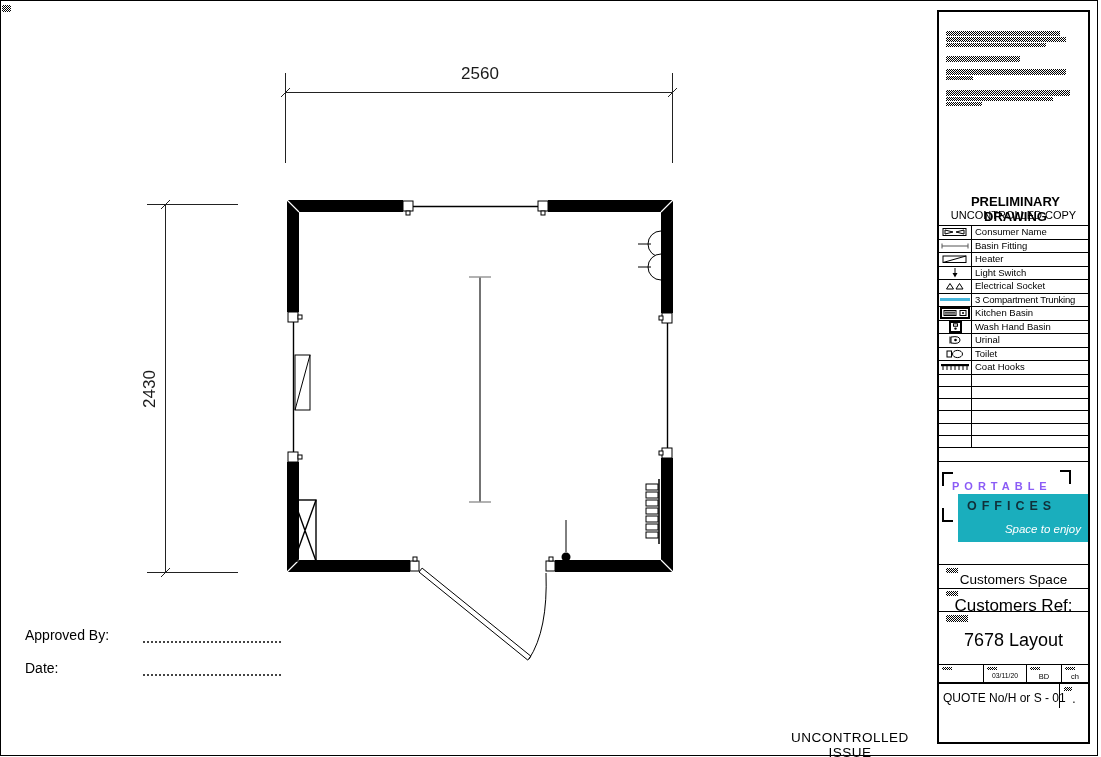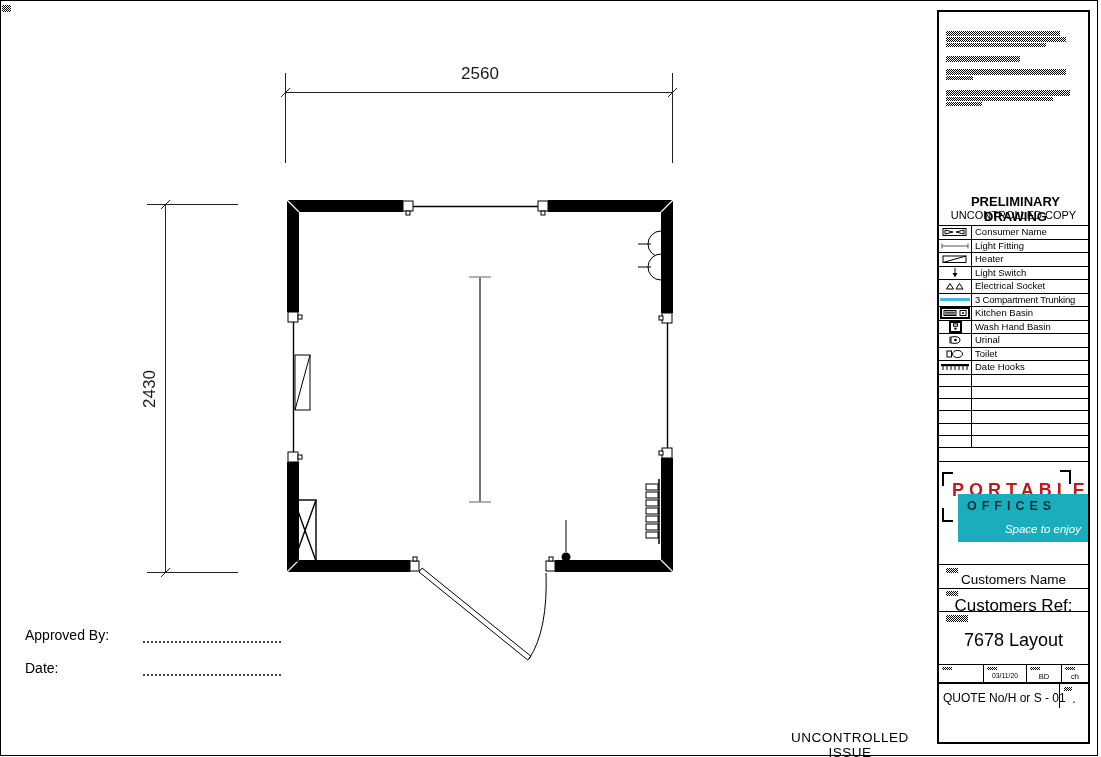--- a/index.html
+++ b/index.html
@@ -165,21 +165,21 @@
           </svg>
       </div>
       <div class="key-lab">Consumer Name</div>
     </div>
     <div class="key-row">
       <div class="key-ico">
         <svg width="30" height="10">
             <path d="M2,5 H28 M2,2.5 V7.5 M28,2.5 V7.5" stroke="#555" fill="none"></path>
           </svg>
       </div>
-      <div class="key-lab">Light Fitting</div>
+      <div class="key-lab">Basin Fitting</div>
     </div>
     <div class="key-row">
       <div class="key-ico">
         <svg width="26" height="10">
             <rect x="1" y="2" width="23" height="6.5" fill="#fff" stroke="#000"></rect>
             <path d="M1,8.5 L24,2" stroke="#000" fill="none"></path>
           </svg>
       </div>
       <div class="key-lab">Heater</div>
     </div>
@@ -247,21 +247,21 @@
       </div>
       <div class="key-lab">Toilet</div>
     </div>
     <div class="key-row">
       <div class="key-ico">
         <svg width="30" height="9">
             <rect x="1" y="1" width="28" height="2.2" fill="#000"></rect>
             <path d="M3,3 v4 M7,3 v4 M11,3 v4 M15,3 v4 M19,3 v4 M23,3 v4 M27,3 v4" stroke="#000" fill="none"></path>
           </svg>
       </div>
-      <div class="key-lab">Date Hooks</div>
+      <div class="key-lab">Coat Hooks</div>
     </div>
 
     <div class="key-row empty">
         <div class="key-ico"></div>
         <div class="key-lab"></div>
       </div>
     <div class="key-row empty">
         <div class="key-ico"></div>
         <div class="key-lab"></div>
       </div>
@@ -283,30 +283,30 @@
       </div>
   </div>
 
   <div class="tb-sec" style="height:14px;"></div>
 
   <div class="tb-sec" style="height:103px;">
     <div class="bracket" style="left:3px;top:10px;border-left:2px solid #000;border-top:2px solid #000;"></div>
     <div class="bracket" style="left:121px;top:8px;border-right:2px solid #000;border-top:2px solid #000;"></div>
     <div class="bracket" style="left:3px;top:46px;border-left:2px solid #000;border-bottom:2px solid #000;"></div>
     <div class="bracket" style="left:121px;top:52px;border-right:2px solid #000;border-bottom:2px solid #000;"></div>
-    <div class="abs" style="left:13px;top:18px;font-size:18px;font-weight:bold;letter-spacing:5px;color:#b91c1c;">PORTABLE</div>
+    <div class="abs" style="left:13px;top:18px;font-size:11px;font-weight:bold;letter-spacing:5px;color:#8b5cf6;">PORTABLE</div>
     <div class="abs" style="left:19px;top:32px;width:130px;height:48px;background:var(--logo-teal);">
       <div class="abs" style="left:9px;top:5px;font-size:12.5px;font-weight:bold;letter-spacing:5px;color:#10303a;">OFFICES</div>
       <div class="abs" style="right:7px;top:29px;font-size:11.5px;font-style:italic;color:#fff;">Space to enjoy</div>
     </div>
   </div>
 
   <div class="tb-sec" style="height:24px;">
     <div class="dz" style="left:7px;top:3px;width:12px;height:5px;"></div>
-    <div class="abs ctr" style="left:0;right:0;top:7px;font-size:13.5px;">Customers Name</div>
+    <div class="abs ctr" style="left:0;right:0;top:7px;font-size:13.5px;">Customers Space</div>
   </div>
 
   <div class="tb-sec" style="height:23px;">
     <div class="dz" style="left:7px;top:2px;width:12px;height:5px;"></div>
     <div class="abs ctr" style="left:0;right:0;top:7px;font-size:17px;">Customers Ref:</div>
   </div>
 
   <div class="tb-sec" style="height:53px;">
     <div class="dz" style="left:7px;top:3px;width:22px;height:7px;"></div>
     <div class="abs ctr" style="left:0;right:0;top:18px;font-size:18px;">7678 Layout</div>

